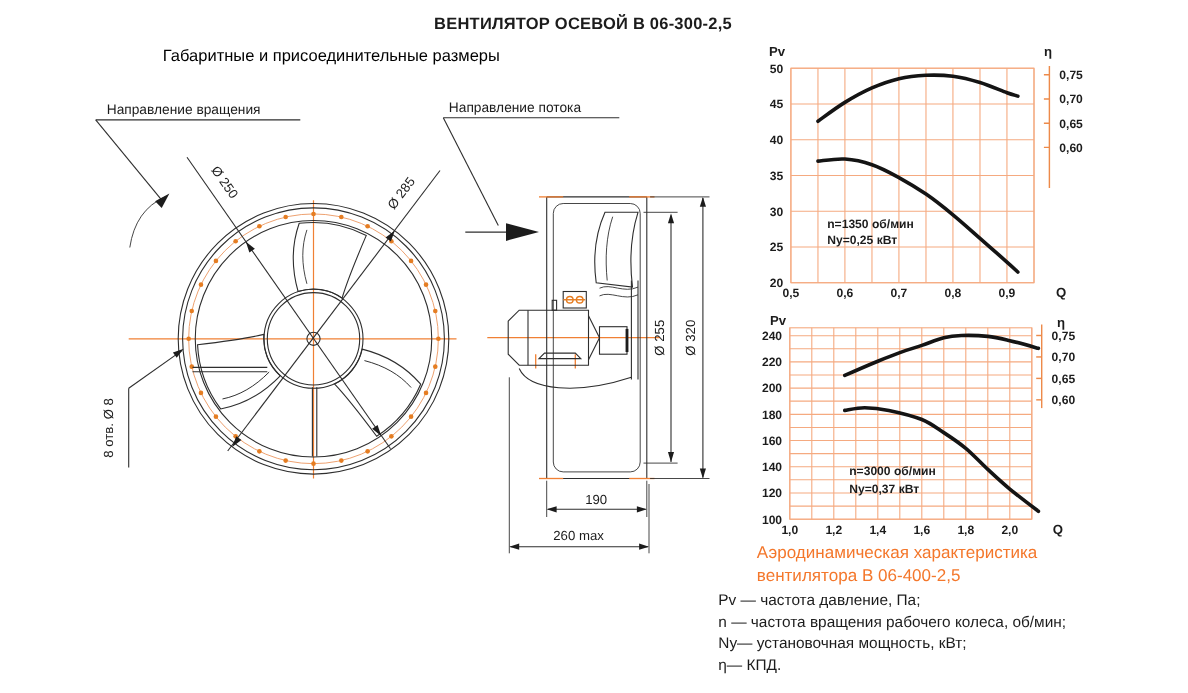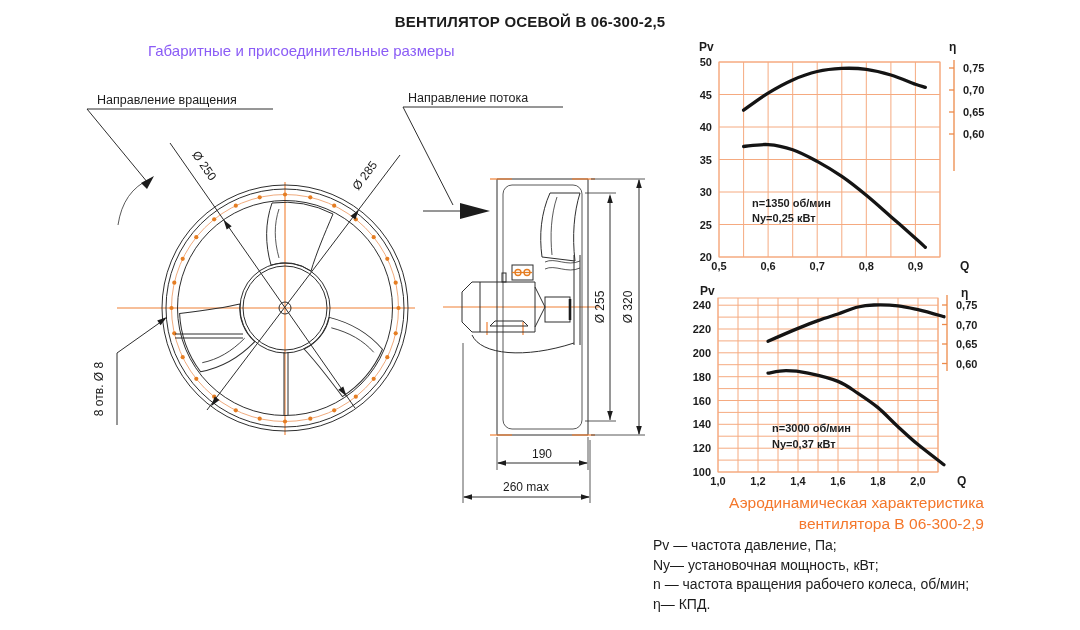--- a/index.html
+++ b/index.html
@@ -1,21 +1,21 @@
 <!DOCTYPE html>
 <html><head>
 <meta charset="utf-8">
 <style>
   html,body{margin:0;padding:0;background:#fff;}
   .canvas{position:relative;width:1080px;height:630px;background:#fff;overflow:hidden;
           font-family:"Liberation Sans", sans-serif;color:#1c1c1c;border-radius:30px;}
   .abs{position:absolute;}
   #title{left:0;top:13px;width:1060px;text-align:center;font-size:15px;font-weight:bold;letter-spacing:.2px;}
-  #subtitle{left:148px;top:42px;font-size:15px;color:#8b5cf6;}
-  #caption{left:674px;top:492px;width:310px;text-align:right;font-size:15.5px;line-height:21px;color:#F4772B;}
+  #subtitle{left:148px;top:42px;font-size:15px;color:#000000;}
+  #caption{left:688px;top:492px;width:310px;text-align:left;font-size:15.5px;line-height:21px;color:#F4772B;}
   #legend{left:653px;top:536px;font-size:14px;line-height:19.5px;}
   svg{position:absolute;overflow:visible;}
   svg text{font-family:"Liberation Sans", sans-serif;fill:#1c1c1c;}
   .lbl{font-size:12.5px;}
   .dim{font-size:12px;}
   .tick{font-size:11px;font-weight:bold;}
   .axlbl{font-size:12px;font-weight:bold;}
   .ann{font-size:11px;font-weight:bold;}
   .ln{stroke:#2e2e2e;stroke-width:1;fill:none;}
   .thin{stroke:#2e2e2e;stroke-width:.8;fill:none;}
@@ -321,21 +321,21 @@
       <path d="M85.0,58.3C90.0,56.1,106.7,48.8,115.0,45.4C123.3,42.0,128.3,40.0,135.0,37.6C141.7,35.2,148.3,33.2,155.0,31.0C161.7,28.7,169.0,25.4,175.0,24.0C181.0,22.5,184.3,22.2,191.0,22.0C197.7,21.8,207.7,22.0,215.0,22.8C222.3,23.6,227.3,24.9,235.0,26.7C242.7,28.5,256.7,32.5,261.0,33.7" fill="none" stroke="#141414" stroke-width="3.3" stroke-linecap="round"></path>
       <text x="89" y="149" class="ann">n=3000 об/мин</text>
       <text x="89" y="165" class="ann">Ny=0,37 кВт</text>
       <text x="17" y="12" class="axlbl">Pv</text>
       <text x="278" y="14" class="axlbl">η</text>
       <text x="274" y="202" class="axlbl">Q</text>
     </svg>
 
   <div class="abs" id="caption">
     <div>Аэродинамическая характеристика</div>
-    <div>вентилятора  В 06-300-2,9</div>
+    <div>вентилятора  В 06-400-2,5</div>
   </div>
   <div class="abs" id="legend">
     <div>Pv — частота давление, Па;</div>
+    <div>n — частота вращения рабочего колеса,  об/мин;</div>
     <div>Ny— установочная мощность, кВт;</div>
-    <div>n — частота вращения рабочего колеса,  об/мин;</div>
     <div>η— КПД.</div>
   </div>
 </div>
 
 </body></html>

